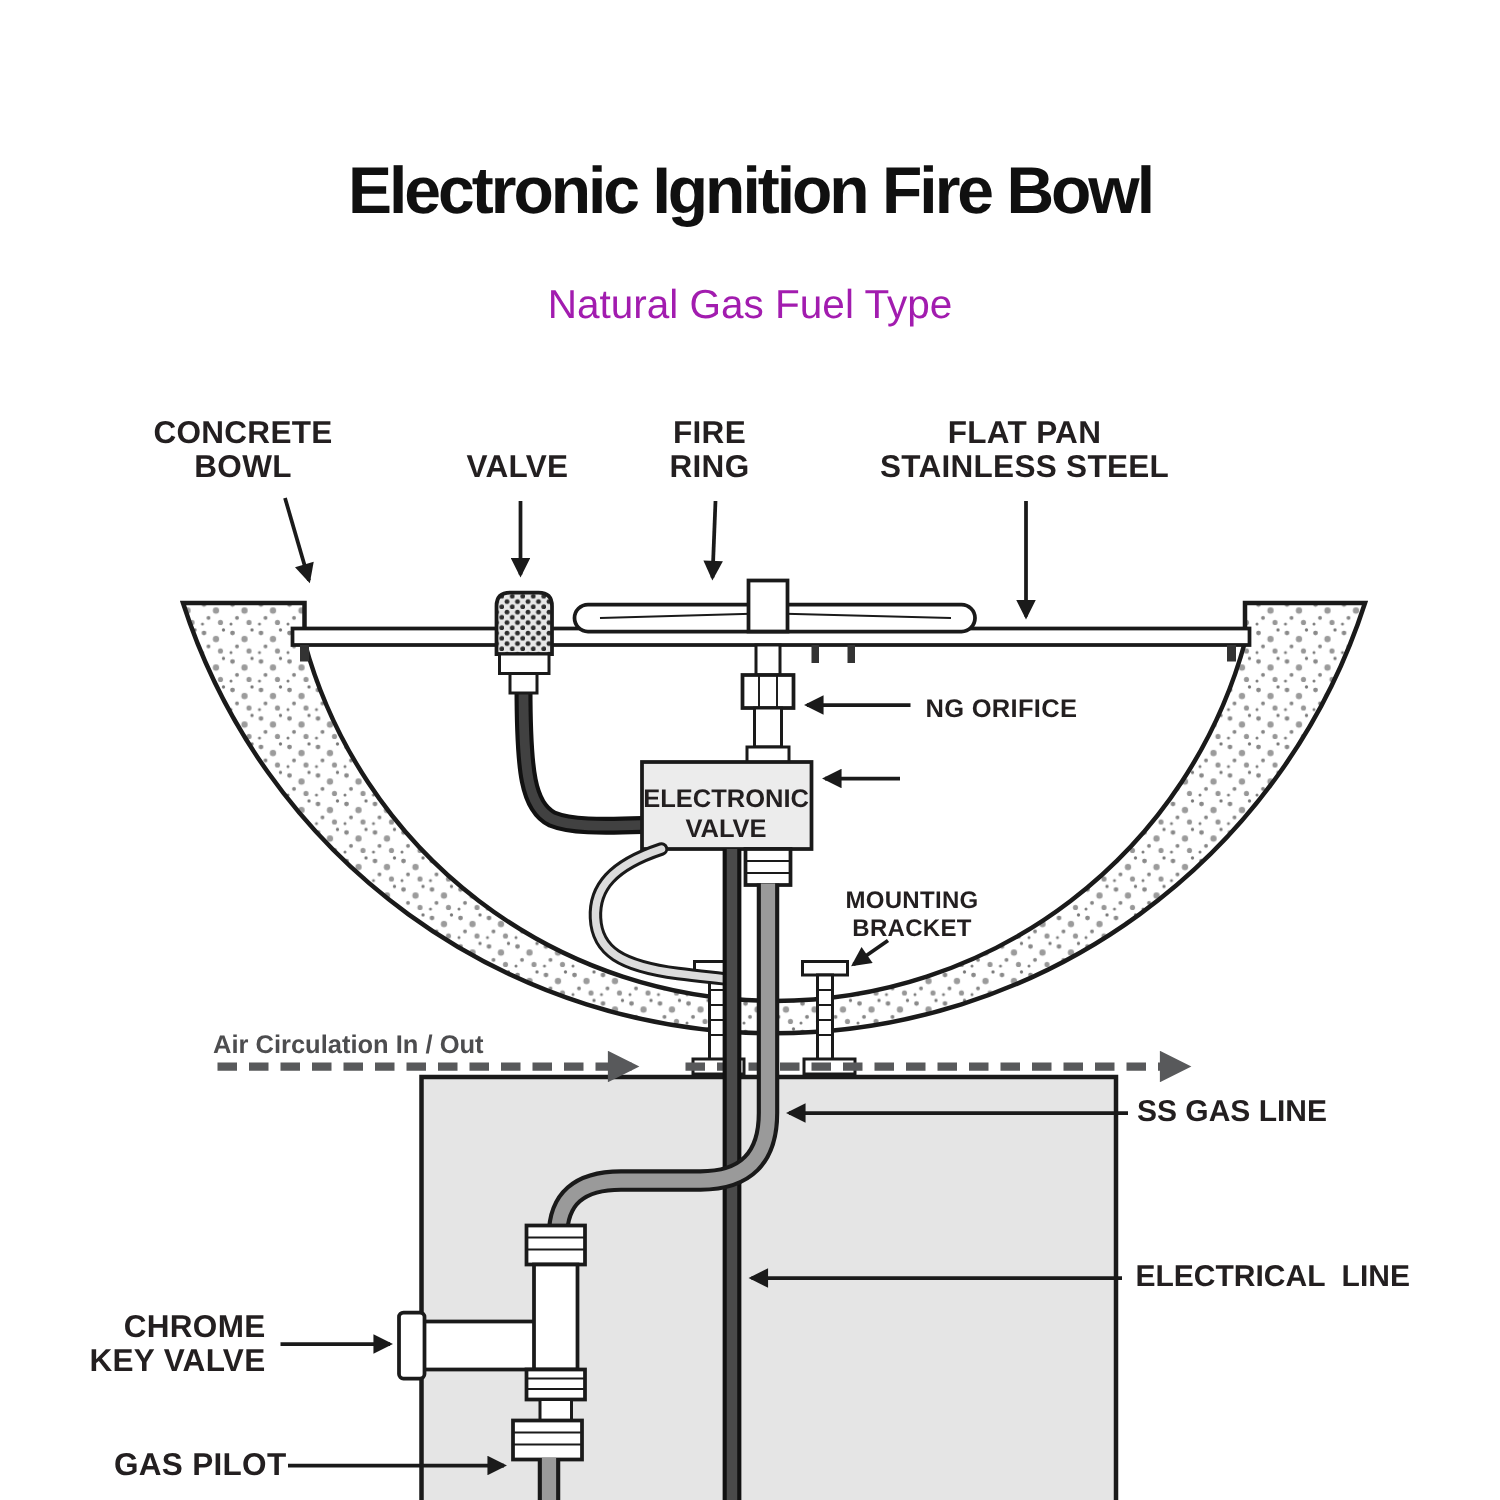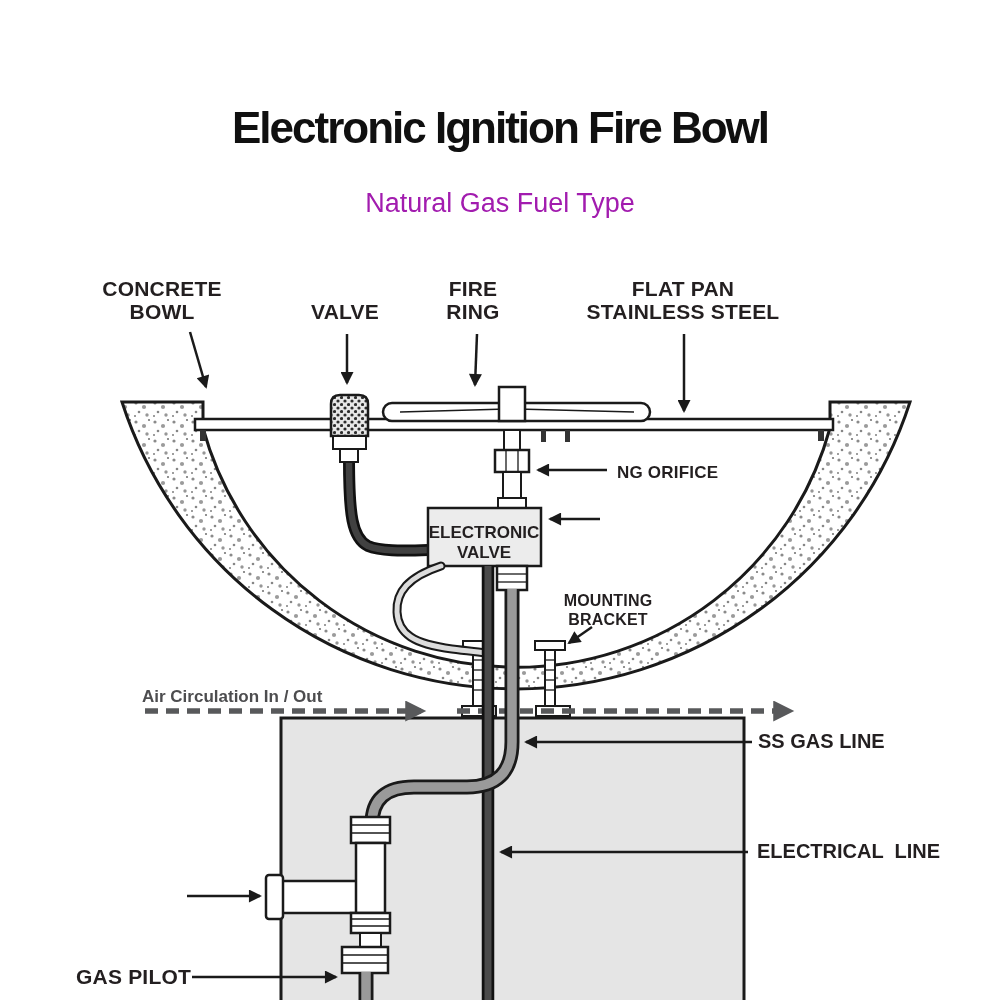--- a/index.html
+++ b/index.html
@@ -214,16 +214,20 @@
     <div>MOUNTING</div>
     <div>BRACKET</div>
   </div>
 
   <div class="label air">Air Circulation In / Out</div>
 
   <div class="label ssg">SS GAS LINE</div>
 
   <div class="label el">ELECTRICAL  LINE</div>
 
+  <div class="label callout ckv">
+    <div>CHROME</div>
+    <div>KEY VALVE</div>
+  </div>
 
   <div class="label callout gl">GAS PILOT</div>
 
 </div>
 
 </body></html>

